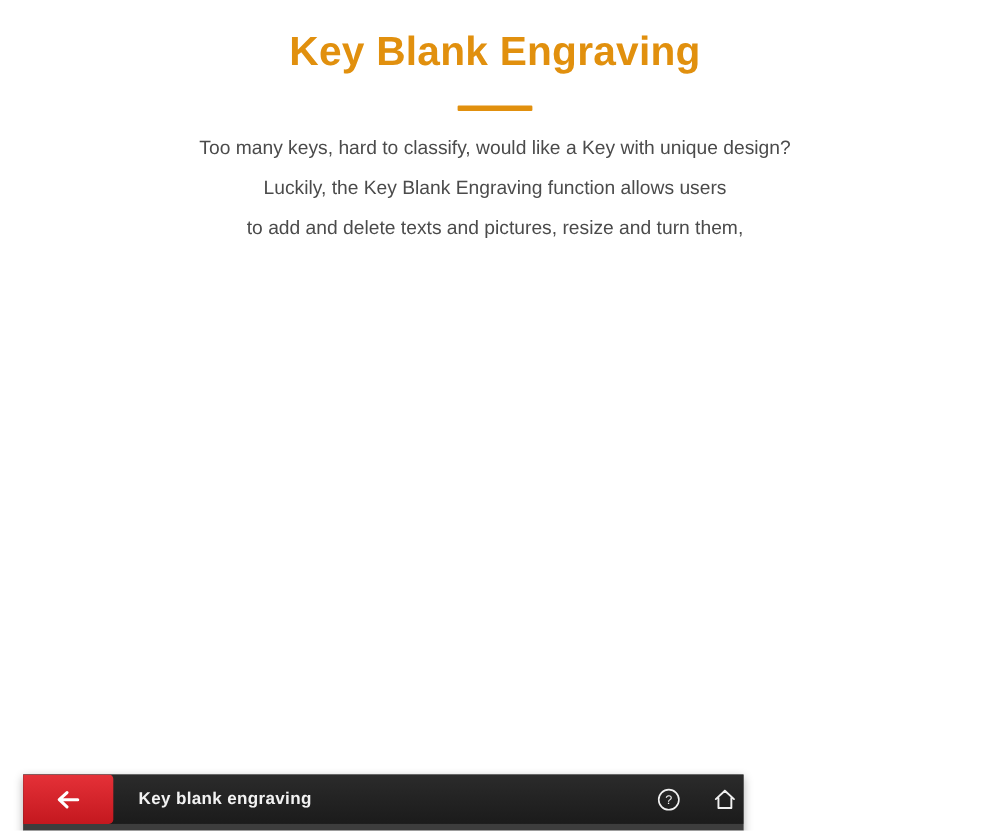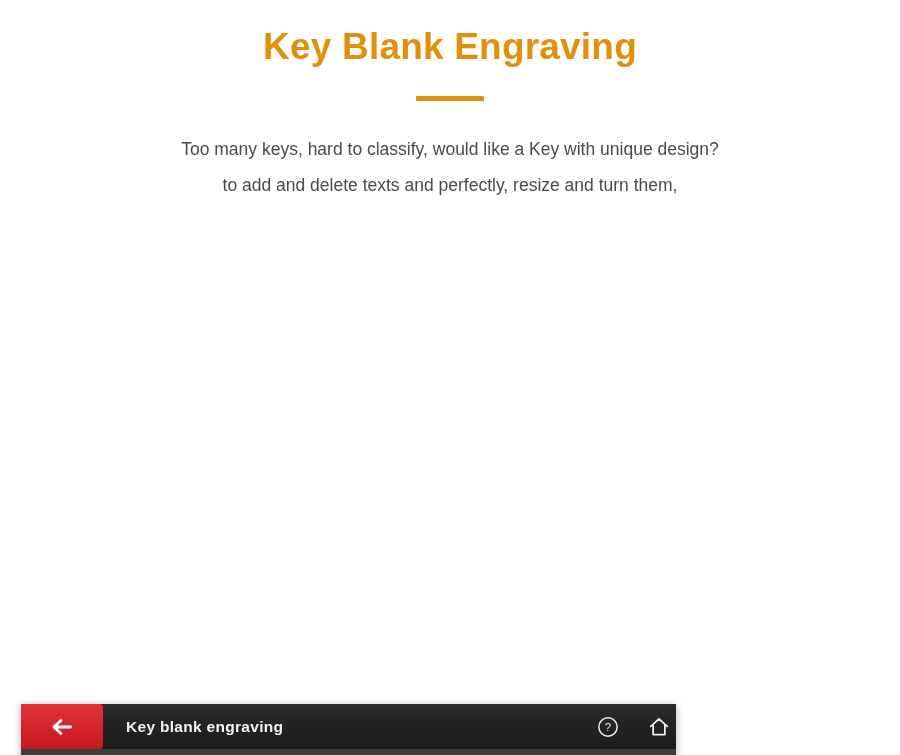--- a/index.html
+++ b/index.html
@@ -19,21 +19,21 @@
     font-weight:bold;
     color:#E1900E;
     letter-spacing:.2px;
     line-height:1.15;
   }
   .hero-rule{
     width:68px;height:5px;background:#E1900E;
     margin:27px auto 0 auto;border-radius:1px;
   }
   .hero-body{
-    margin-top:30px;
+    margin-top:15px;
     text-align:center;
     color:#4b4b4b;
     font-size:17.5px;
     line-height:2.1;
   }
   .hero-body div{white-space:nowrap;}
 
   
   .stage{position:absolute;left:0;top:348px;width:900px;height:407px;}
 
@@ -65,21 +65,22 @@
   .shot1 .home{left:627px;}
 </style>
 </head>
 <body>
 
 <div class="hero">
   <div class="hero-title">Key Blank Engraving</div>
   <div class="hero-rule"></div>
   <div class="hero-body">
     <div>Too many keys, hard to classify, would like a Key with unique design?</div>
-    <div>to add and delete texts and perfectly, resize and turn them,</div>
+    <div>Luckily, the Key Blank Engraving function allows users</div>
+    <div>to add and delete texts and pictures, resize and turn them,</div>
   </div>
 </div>
 
 <div class="stage">
 
   <div class="shot1">
 
     <div class="topbar">
       <div class="backbtn">
         <svg viewBox="0 0 24 24" width="26" height="26">

